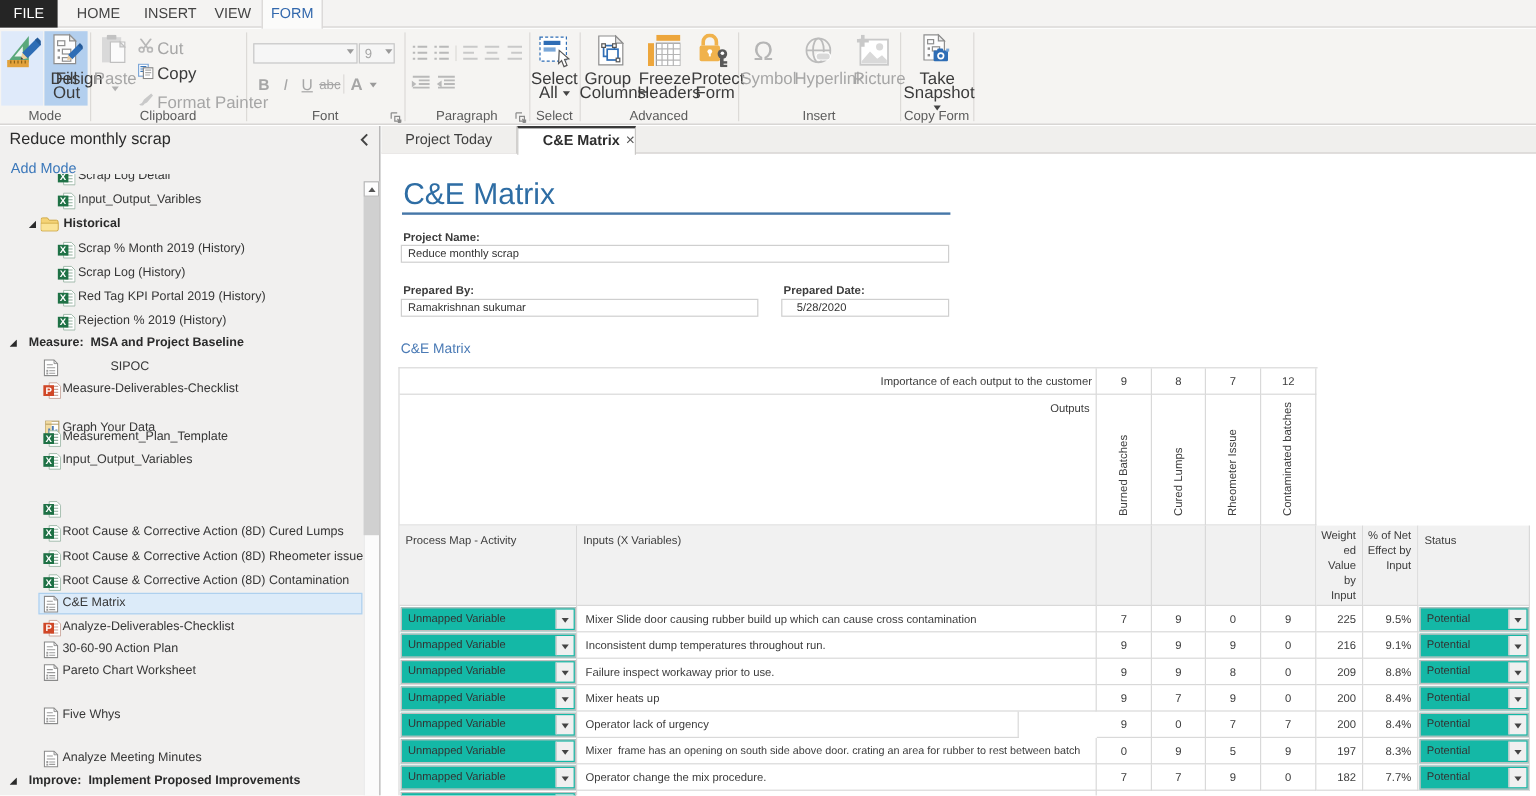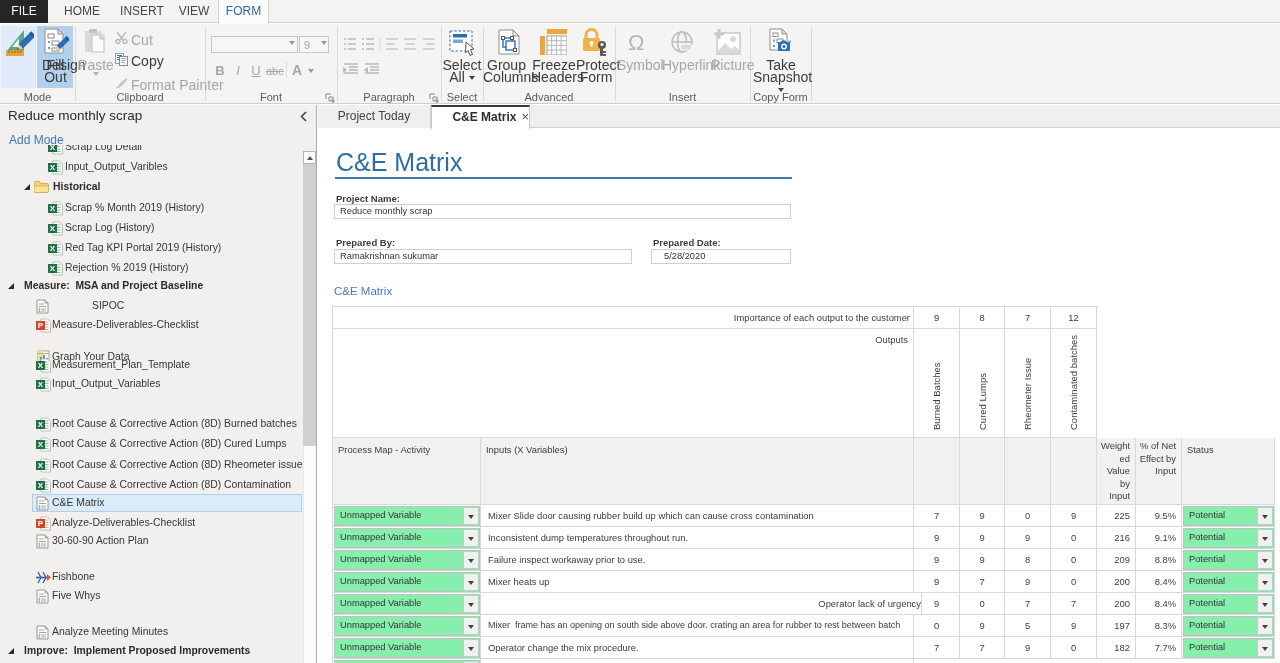--- a/index.html
+++ b/index.html
@@ -60,21 +60,21 @@
 .lbl { position:absolute; font-size:9.5px; font-weight:bold; color:#3c3c3c; }
 .inp { position:absolute; height:15px; border:1px solid #cfcfcf; background:#fff;
   font-size:9.3px; color:#333; line-height:13px; padding-left:5px; }
 
 
 .tc { position:absolute; font-size:9.4px; color:#3c3c3c; line-height:21px; white-space:nowrap; overflow:hidden; }
 .bdr { border-right:1px solid #d9d9d9; border-bottom:1px solid #d9d9d9; }
 .hdr { background:#f1f1f1; }
 .num { text-align:center; }
 .rgt { text-align:right; padding-right:5px; }
-.combo { position:absolute; background:#86efac; border:1px solid #c0c0c0; font-size:9.3px;
+.combo { position:absolute; background:#14b8a6; border:1px solid #c0c0c0; font-size:9.3px;
   color:#333; line-height:17px; padding-left:5px; white-space:nowrap; }
 .cbtn { position:absolute; right:1px; top:1px; bottom:1px; width:15px; background:#f0f0f0;
   border-left:1px solid #c9c9c9; }
 .cbtn:after { content:""; position:absolute; left:4px; top:7px; width:0; height:0;
   border-left:3.5px solid transparent; border-right:3.5px solid transparent; border-top:4px solid #444; }
 .rot { position:absolute; transform:rotate(-90deg); transform-origin:left bottom;
   font-size:9.5px; color:#3d3d3d; white-space:nowrap; }
 </style>
 </head>
 <body>
@@ -397,21 +397,20 @@
           </svg>
           <span style="position:absolute;left:52px;">Input_Output_Variables</span>
         </div>
       <div class="trow" style="top:270px;">
           <svg class="ticon" style="left:36px;" width="15" height="15" viewBox="0 0 15 15">
             <path d="M5 1 h6.5 l3 3 v10 h-9.5z" fill="#fff" stroke="#9fb9a9" stroke-width="0.8"></path>
             <path d="M6.5 4 h6 M6.5 6.5 h6 M6.5 9 h6 M6.5 11.5 h6" stroke="#8fae9c" stroke-width="0.9"></path>
             <rect x="0" y="3" width="9" height="9" fill="#1e7145"></rect>
             <text x="4.5" y="10" font-size="8" fill="#fff" text-anchor="middle" font-weight="bold">X</text>
           </svg>
-          <span style="position:absolute;left:52px;">Root Cause &amp; Corrective Action (8D) Burned batches</span>
         </div>
       <div class="trow" style="top:290px;">
           <svg class="ticon" style="left:36px;" width="15" height="15" viewBox="0 0 15 15">
             <path d="M5 1 h6.5 l3 3 v10 h-9.5z" fill="#fff" stroke="#9fb9a9" stroke-width="0.8"></path>
             <path d="M6.5 4 h6 M6.5 6.5 h6 M6.5 9 h6 M6.5 11.5 h6" stroke="#8fae9c" stroke-width="0.9"></path>
             <rect x="0" y="3" width="9" height="9" fill="#1e7145"></rect>
             <text x="4.5" y="10" font-size="8" fill="#fff" text-anchor="middle" font-weight="bold">X</text>
           </svg>
           <span style="position:absolute;left:52px;">Root Cause &amp; Corrective Action (8D) Cured Lumps</span>
         </div>
@@ -456,27 +455,29 @@
       <div class="trow" style="top:387px;">
           <svg class="ticon" style="left:36px;" width="13" height="15" viewBox="0 0 13 15">
             <path d="M1 1 h8 l3 3 v10 h-11z" fill="#fff" stroke="#8a8a8a" stroke-width="0.9"></path>
             <path d="M9 1 l3 3 h-3z" fill="#e0e0e0" stroke="#8a8a8a" stroke-width="0.7"></path>
             <path d="M3 5 h5 M3 7.5 h7 M5 10 h5 M5 12 h5" stroke="#9a9a9a" stroke-width="0.9"></path>
             <rect x="2.6" y="9.2" width="1.6" height="1.6" fill="#9a9a9a"></rect>
             <rect x="2.6" y="11.4" width="1.6" height="1.6" fill="#9a9a9a"></rect>
           </svg>
           <span style="position:absolute;left:52px;">30-60-90 Action Plan</span>
         </div>
-      <div class="trow" style="top:423px;">
-          <svg class="ticon" style="left:36px;top:3px;" width="15" height="13" viewBox="0 0 15 13">
-            <path d="M0 6.5 h12" stroke="#2e5f9e" stroke-width="1.6"></path>
-            <path d="M2 1 l3 5.5 M2 12 l3 -5.5 M7 1 l3 5.5 M7 12 l3 -5.5" stroke="#2e5f9e" stroke-width="1.3"></path>
-            <polygon points="11,3 15,6.5 11,10" fill="#e05c2a"></polygon>
-          </svg>
-          <span style="position:absolute;left:52px;">Fishbone</span>
+      <div class="trow" style="top:406px;">
+          <svg class="ticon" style="left:36px;" width="13" height="15" viewBox="0 0 13 15">
+            <path d="M1 1 h8 l3 3 v10 h-11z" fill="#fff" stroke="#8a8a8a" stroke-width="0.9"></path>
+            <path d="M9 1 l3 3 h-3z" fill="#e0e0e0" stroke="#8a8a8a" stroke-width="0.7"></path>
+            <path d="M3 5 h5 M3 7.5 h7 M5 10 h5 M5 12 h5" stroke="#9a9a9a" stroke-width="0.9"></path>
+            <rect x="2.6" y="9.2" width="1.6" height="1.6" fill="#9a9a9a"></rect>
+            <rect x="2.6" y="11.4" width="1.6" height="1.6" fill="#9a9a9a"></rect>
+          </svg>
+          <span style="position:absolute;left:52px;">Pareto Chart Worksheet</span>
         </div>
       <div class="trow" style="top:442px;">
           <svg class="ticon" style="left:36px;" width="13" height="15" viewBox="0 0 13 15">
             <path d="M1 1 h8 l3 3 v10 h-11z" fill="#fff" stroke="#8a8a8a" stroke-width="0.9"></path>
             <path d="M9 1 l3 3 h-3z" fill="#e0e0e0" stroke="#8a8a8a" stroke-width="0.7"></path>
             <path d="M3 5 h5 M3 7.5 h7 M5 10 h5 M5 12 h5" stroke="#9a9a9a" stroke-width="0.9"></path>
             <rect x="2.6" y="9.2" width="1.6" height="1.6" fill="#9a9a9a"></rect>
             <rect x="2.6" y="11.4" width="1.6" height="1.6" fill="#9a9a9a"></rect>
           </svg>
           <span style="position:absolute;left:52px;">Five Whys</span>
@@ -594,21 +595,21 @@
       <div class="tc bdr num" style="left:642px;top:466px;width:45px;height:22px;">7</div>
       <div class="tc bdr num" style="left:687px;top:466px;width:46px;height:22px;">9</div>
       <div class="tc bdr num" style="left:733px;top:466px;width:46px;height:22px;">0</div>
       <div class="tc bdr rgt" style="left:779px;top:466px;width:39px;height:22px;">200</div>
       <div class="tc bdr rgt" style="left:818px;top:466px;width:46px;height:22px;">8.4%</div>
       <div class="tc bdr" style="left:864px;top:466px;width:93px;height:22px;"></div>
       <div class="combo" style="left:865px;top:467px;width:91px;height:20px;">Potential<span class="cbtn"></span></div>
 
       <div class="tc bdr" style="left:15px;top:488px;width:148px;height:22px;"></div>
       <div class="combo" style="left:16px;top:489px;width:146px;height:20px;">Unmapped Variable<span class="cbtn"></span></div>
-      <div class="tc bdr" style="left:163px;top:488px;width:441px;height:22px;padding-left:7px;text-align:right;">Operator lack of urgency</div>
+      <div class="tc bdr" style="left:163px;top:488px;width:368px;height:22px;padding-left:7px;">Operator lack of urgency</div>
       <div class="tc bdr num" style="left:596px;top:488px;width:46px;height:22px;">9</div>
       <div class="tc bdr num" style="left:642px;top:488px;width:45px;height:22px;">0</div>
       <div class="tc bdr num" style="left:687px;top:488px;width:46px;height:22px;">7</div>
       <div class="tc bdr num" style="left:733px;top:488px;width:46px;height:22px;">7</div>
       <div class="tc bdr rgt" style="left:779px;top:488px;width:39px;height:22px;">200</div>
       <div class="tc bdr rgt" style="left:818px;top:488px;width:46px;height:22px;">8.4%</div>
       <div class="tc bdr" style="left:864px;top:488px;width:93px;height:22px;"></div>
       <div class="combo" style="left:865px;top:489px;width:91px;height:20px;">Potential<span class="cbtn"></span></div>
 
       <div class="tc bdr" style="left:15px;top:510px;width:148px;height:22px;"></div>

